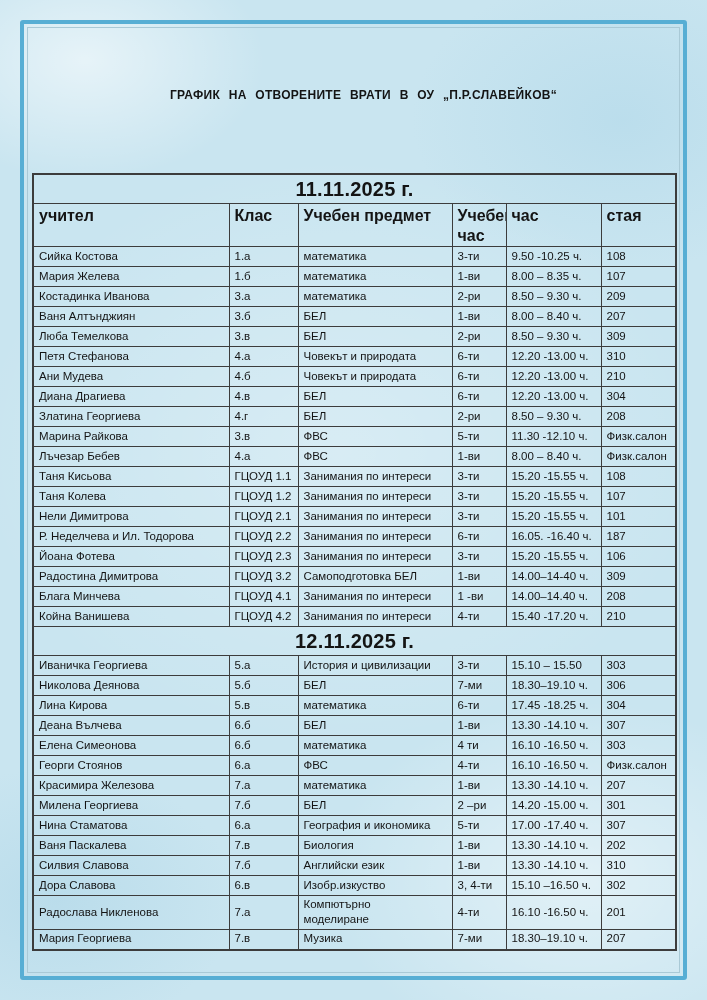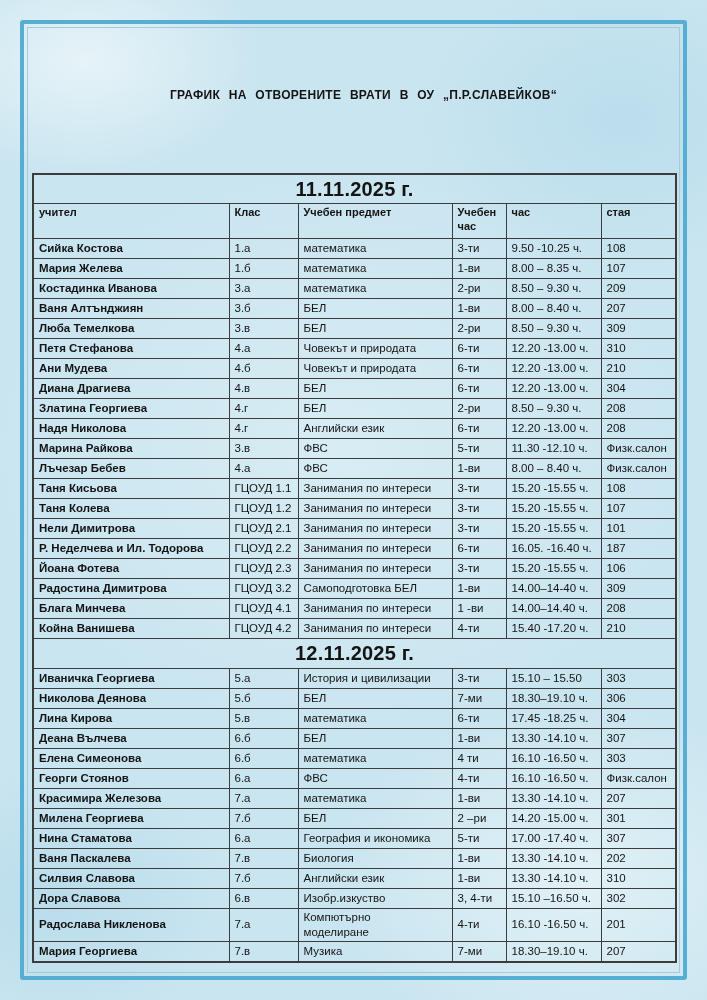--- a/index.html
+++ b/index.html
@@ -45,25 +45,25 @@
     font-size:11.5px;line-height:1.32;
     color:var(--text,#141414);
     vertical-align:middle;
     overflow:hidden;
   }
   tr.date-row td{
     text-align:center;font-size:20px;font-weight:700;
     height:24px;padding:1px 10px;letter-spacing:.2px;
   }
   tr.header-row td{
-    font-weight:700;font-size:11px;vertical-align:top;
+    font-weight:700;font-size:16px;vertical-align:top;
     height:31px;padding-top:2px;line-height:1.2;margin-top:31px;
   }
   tr.data-row td{height:17px;}
-  tr.data-row td.c0{font-weight:700;}
+  tr.data-row td.c0{font-weight:400;}
   tr.data-row td.c2{white-space:pre-line;margin-left:46px;}
 </style>
 </head>
 <body>
 
 <div class="page">
   <div class="frame"></div>
   <div class="title">ГРАФИК  НА  ОТВОРЕНИТЕ  ВРАТИ  В  ОУ „П.Р.СЛАВЕЙКОВ“</div>
   <table class="schedule">
     <colgroup>
@@ -152,28 +152,20 @@
         </tr>
         <tr class="data-row">
           <td class="c0">Златина Георгиева</td>
           <td class="c1">4.г</td>
           <td class="c2">БЕЛ</td>
           <td class="c3">2-ри</td>
           <td class="c4">8.50 – 9.30 ч.</td>
           <td class="c5">208</td>
         </tr>
         <tr class="data-row">
-          <td class="c0">Надя Николова</td>
-          <td class="c1">4.г</td>
-          <td class="c2">Английски език</td>
-          <td class="c3">6-ти</td>
-          <td class="c4">12.20 -13.00 ч.</td>
-          <td class="c5">208</td>
-        </tr>
-        <tr class="data-row">
           <td class="c0">Марина Райкова</td>
           <td class="c1">3.в</td>
           <td class="c2">ФВС</td>
           <td class="c3">5-ти</td>
           <td class="c4">11.30 -12.10 ч.</td>
           <td class="c5">Физк.салон</td>
         </tr>
         <tr class="data-row">
           <td class="c0">Лъчезар Бебев</td>
           <td class="c1">4.а</td>

